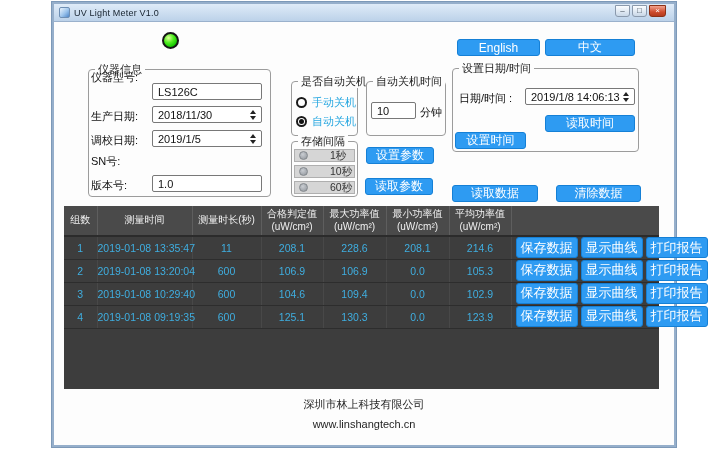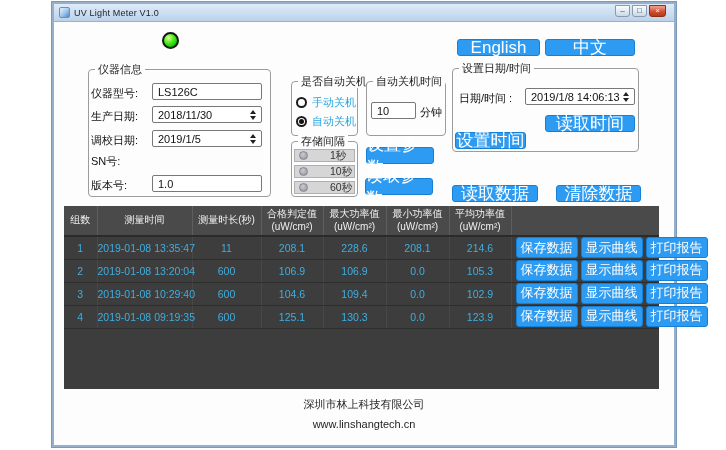--- a/index.html
+++ b/index.html
@@ -20,21 +20,21 @@
          justify-content:center; font-size:8px; line-height:1; color:#33404E; }
   .cap.close { width:17px; background:linear-gradient(#F2A38F,#CE4B2C 60%,#B33A1D);
                border-color:#8C3015; color:#fff; }
   .client { position:absolute; left:0; top:18px; width:620px; height:423px; background:#FDFDFD; }
 
   .led { position:absolute; left:108px; top:10px; width:17px; height:17px; border-radius:50%;
          border:2px solid #161616;
          background:radial-gradient(circle at 35% 30%, #E2FF9C 0%, #50EE20 40%, #12C400 75%, #0A9600 100%); }
 
   .btn { position:absolute; background:#2E9BF2; border:1px solid #1580D6; border-radius:3px;
-         color:#fff; font-size:17px; display:flex; align-items:center; justify-content:center; }
+         color:#fff; font-size:12px; display:flex; align-items:center; justify-content:center; }
 
   .group { position:absolute; border:1px solid #9C9C9C; border-radius:4px; }
   .group-label { position:absolute; top:-7px; left:6px; background:#FDFDFD; padding:0 3px;
                  font-size:11px; line-height:13px; color:#1E1E1E; white-space:nowrap; }
   .lbl { position:absolute; font-size:11px; color:#111; white-space:nowrap; }
   .input { position:absolute; background:#fff; border:1px solid #787878; border-radius:2px;
            font-size:11px; color:#111; display:flex; align-items:center; padding:0 5px; }
   .spin { position:absolute; right:3px; top:0; bottom:0; width:10px; display:flex; flex-direction:column;
           align-items:center; justify-content:center; gap:2px; }
   .tri-up { width:0; height:0; border-left:3px solid transparent; border-right:3px solid transparent;
@@ -88,21 +88,21 @@
     <div class="client">
 
       <div class="led"></div>
 
       <div class="btn" style="left:403px;top:17px;width:83px;height:17px;">English</div>
       <div class="btn" style="left:491px;top:17px;width:90px;height:17px;">中文</div>
 
       <div class="group" style="left:34px;top:47px;width:183px;height:128px;">
         <span class="group-label">仪器信息</span>
       </div>
-      <span class="lbl" style="left:37px;top:64px;">仪器型号:</span>
+      <span class="lbl" style="left:37px;top:48px;">仪器型号:</span>
       <div class="input" style="left:98px;top:61px;width:110px;height:17px;">LS126C</div>
       <span class="lbl" style="left:37px;top:87px;">生产日期:</span>
       <div class="input" style="left:98px;top:84px;width:110px;height:17px;">
           <span>2018/11/30</span>
         <span class="spin">
             <span class="tri-up"></span>
             <span class="tri-down"></span>
           </span>
       </div>
       <span class="lbl" style="left:37px;top:111px;">调校日期:</span>

